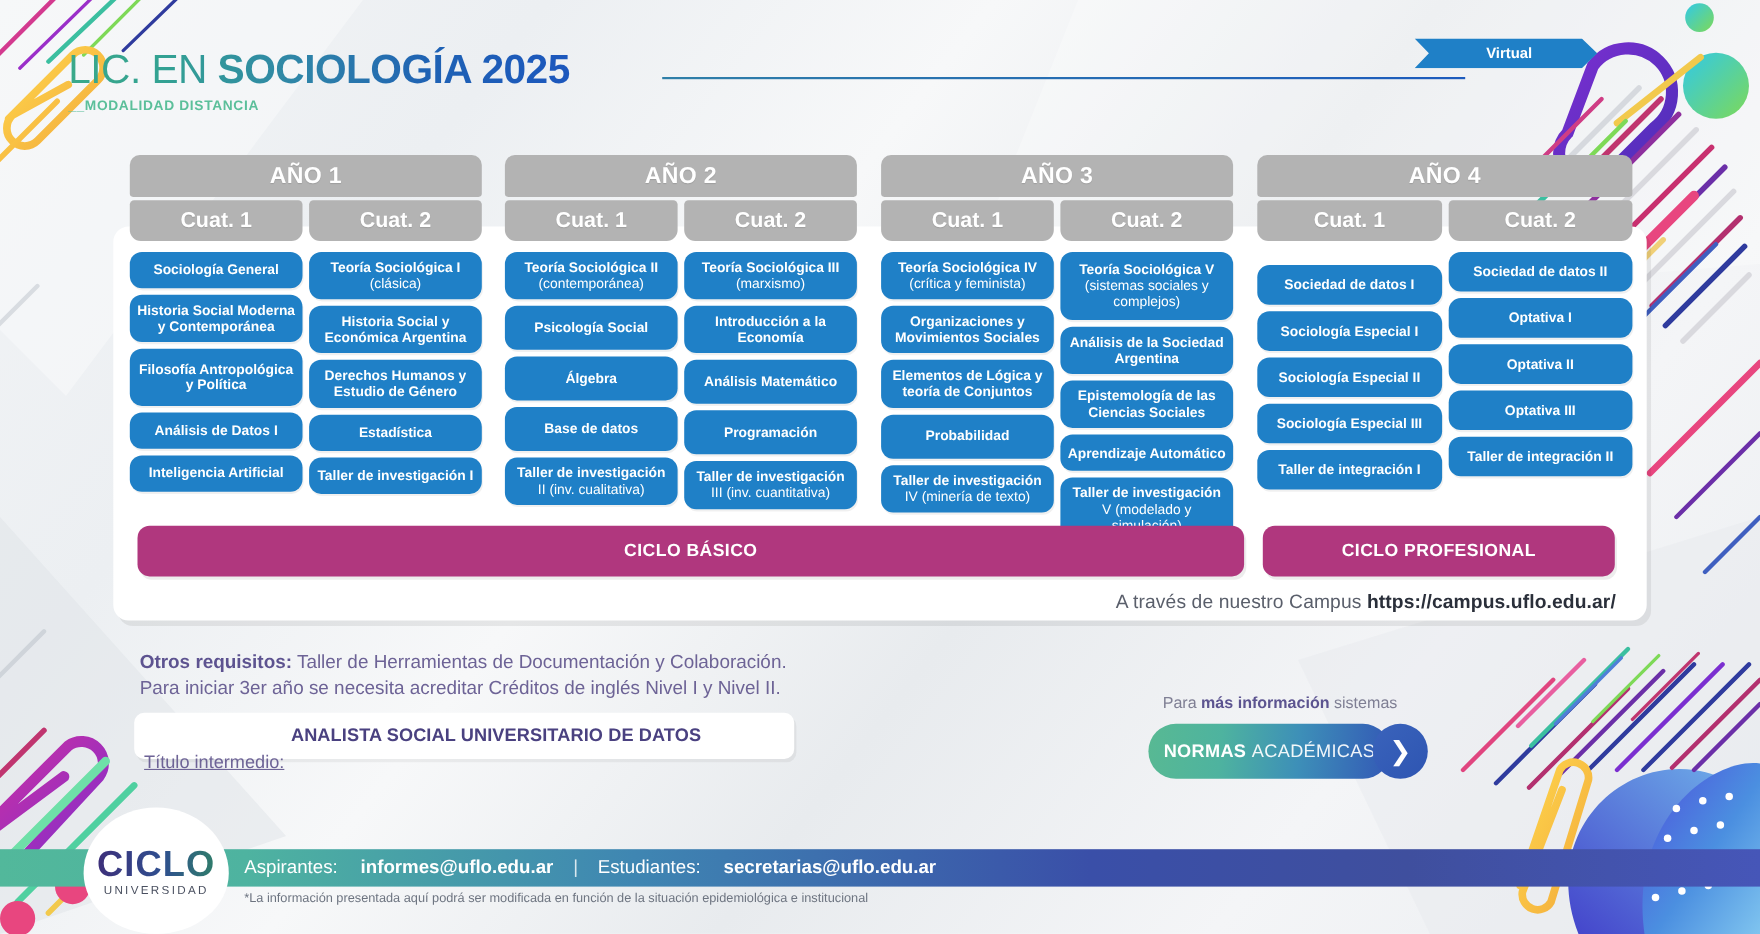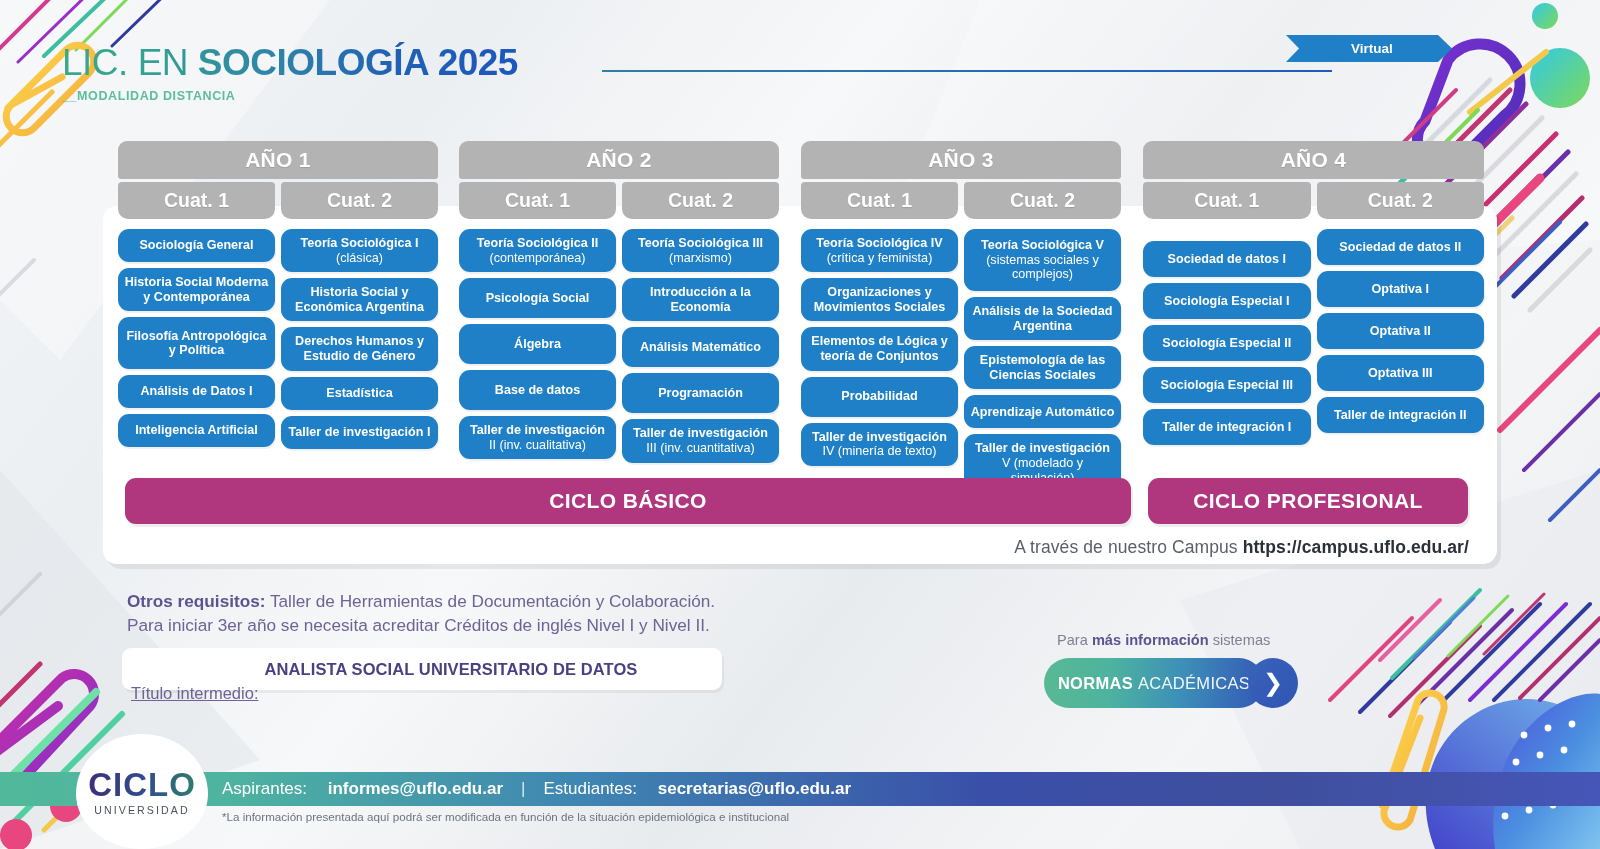--- a/index.html
+++ b/index.html
@@ -75,21 +75,21 @@
     display: flex; align-items: center; justify-content: center; text-align: center;
     padding: 7px 6px; min-height: 33px;
     box-shadow: 1px 2px 0 rgba(0,0,0,0.06);
   }
   .subject .sub { font-weight: 400; display: block; }
 
   
   .cycle {
     position: absolute; height: 46px; background: #b0377e; border-radius: 11px;
     display: flex; align-items: center; justify-content: center;
-    color: #fff; font-size: 21px; font-weight: 600; letter-spacing: 0.4px;
+    color: #fff; font-size: 16px; font-weight: 600; letter-spacing: 0.4px;
     box-shadow: 2px 3px 0 rgba(0,0,0,0.07);
   }
   #cycle-basico { left: 125px; top: 478px; width: 1006px; }
   #cycle-profesional { left: 1148px; top: 478px; width: 320px; }
 
   .campus {
     position: absolute; left: 0; top: 537px; width: 1469px; text-align: right;
     font-size: 17.5px; color: #5a5f6b; letter-spacing: 0.1px;
   }
   .campus b { color: #2a2f3a; font-weight: 700; }

